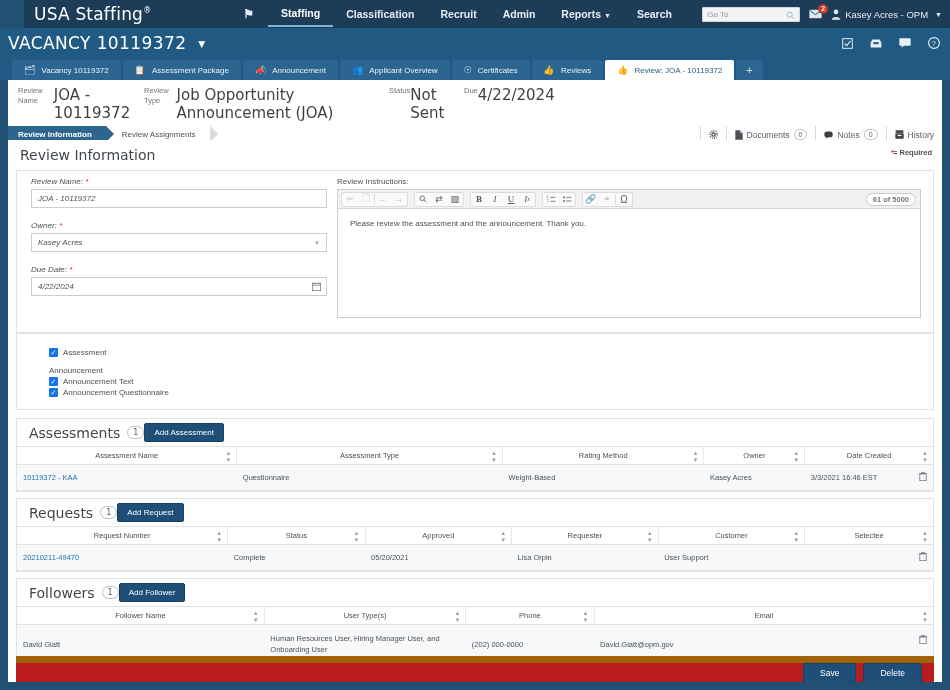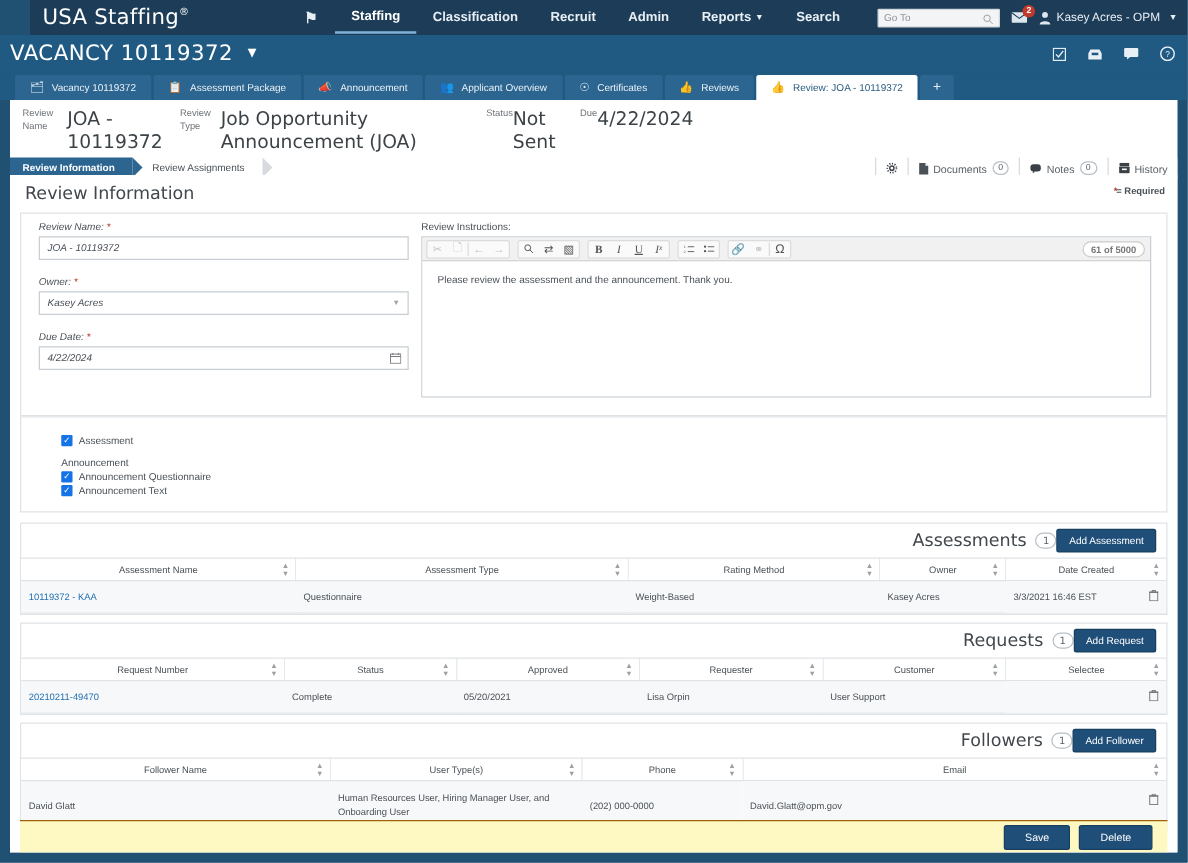--- a/index.html
+++ b/index.html
@@ -156,21 +156,21 @@
   .att { padding: 14px 0 10px 32px; }
   .cbrow { display: flex; align-items: center; gap: 5px; margin-bottom: 2px; font-size: 8px; color: #4a5157; }
   .cb {
     width: 9px; height: 9px; background: #1473e6; border-radius: 1px; color: #fff;
     font-size: 7px; line-height: 9px; text-align: center; display: inline-block;
   }
   .grouplabel { font-size: 8px; color: #4a5157; margin: 9px 0 2px 0; }
 
   
   .gridsec { margin: 0 8px; border: 1px solid #dfe3e6; border-top: none; }
-  .gridhead { display: flex; align-items: center; justify-content: flex-end; padding: 4px 8px 4px 12px; }
+  .gridhead { display: flex; align-items: center; justify-content: flex-start; padding: 4px 8px 4px 12px; }
   .gridtitle { font-size: 14px; color: #40474c; font-family: "DejaVu Sans", sans-serif; display: flex; align-items: center; gap: 7px; }
   .gridtitle .cnt2 { border: 1px solid #b9c0c6; border-radius: 8px; font-size: 8px; color: #5a6066; padding: 0 5px; line-height: 11px; }
   .btn-primary {
     background: #1f4e79; color: #fff; font-size: 8px; border: 1px solid #17405f;
     padding: 4px 9px; border-radius: 2px; white-space: nowrap;
   }
   table { width: 100%; border-collapse: collapse; }
   thead th {
     background: #fff; border-top: 1px solid #dfe3e6; border-bottom: 1px solid #dfe3e6;
     border-right: 1px solid #e4e8eb;
@@ -180,22 +180,22 @@
   thead th .sort { position: absolute; right: 5px; top: 3px; font-size: 6px; color: #9aa1a7; line-height: 7px; }
   tbody td {
     font-size: 7.5px; color: #4a5157; padding: 8px 6px; background: #f7f8f9;
     border-bottom: 1px solid #e4e8eb; vertical-align: middle;
   }
   tbody td a { color: #1f6fb2; text-decoration: none; }
   .trash { color: #6f7479; font-size: 9px; text-align: center; }
 
   
   .footer {
-    position: absolute; left: 8px; right: 8px; bottom: 0; height: 26px; background: #fef9c3;
-    border-top: 1px solid #a16207; display: flex; align-items: center; justify-content: flex-end;
+    position: absolute; left: 8px; right: 8px; bottom: 0; height: 26px; background: #b91c1c;
+    border-top: 7px solid #a16207; display: flex; align-items: center; justify-content: flex-end;
     gap: 7px; padding-right: 12px;
   }
   .fbtn { background: #1f4e79; color: #fff; font-size: 8.5px; padding: 4px 16px; border: 1px solid #17405f; border-radius: 2px; }
   svg { display: block; }
 </style>
 </head>
 <body>
 
 <div class="app">
 
@@ -481,25 +481,25 @@
 
       <div class="panel">
         <div class="att">
           <div class="cbrow">
             <span class="cb">✓</span>
             <span>Assessment</span>
           </div>
           <div class="grouplabel">Announcement</div>
           <div class="cbrow">
             <span class="cb">✓</span>
-            <span>Announcement Questionnaire</span>
+            <span>Announcement Text</span>
           </div>
           <div class="cbrow">
             <span class="cb">✓</span>
-            <span>Announcement Text</span>
+            <span>Announcement Questionnaire</span>
           </div>
         </div>
       </div>
 
       <div style="height:8px;"></div>
       <div class="gridsec" style="border-top:1px solid #dfe3e6;">
         <div class="gridhead">
           <div class="gridtitle">
             <span>Assessments</span>
             <span class="cnt2">1</span>

